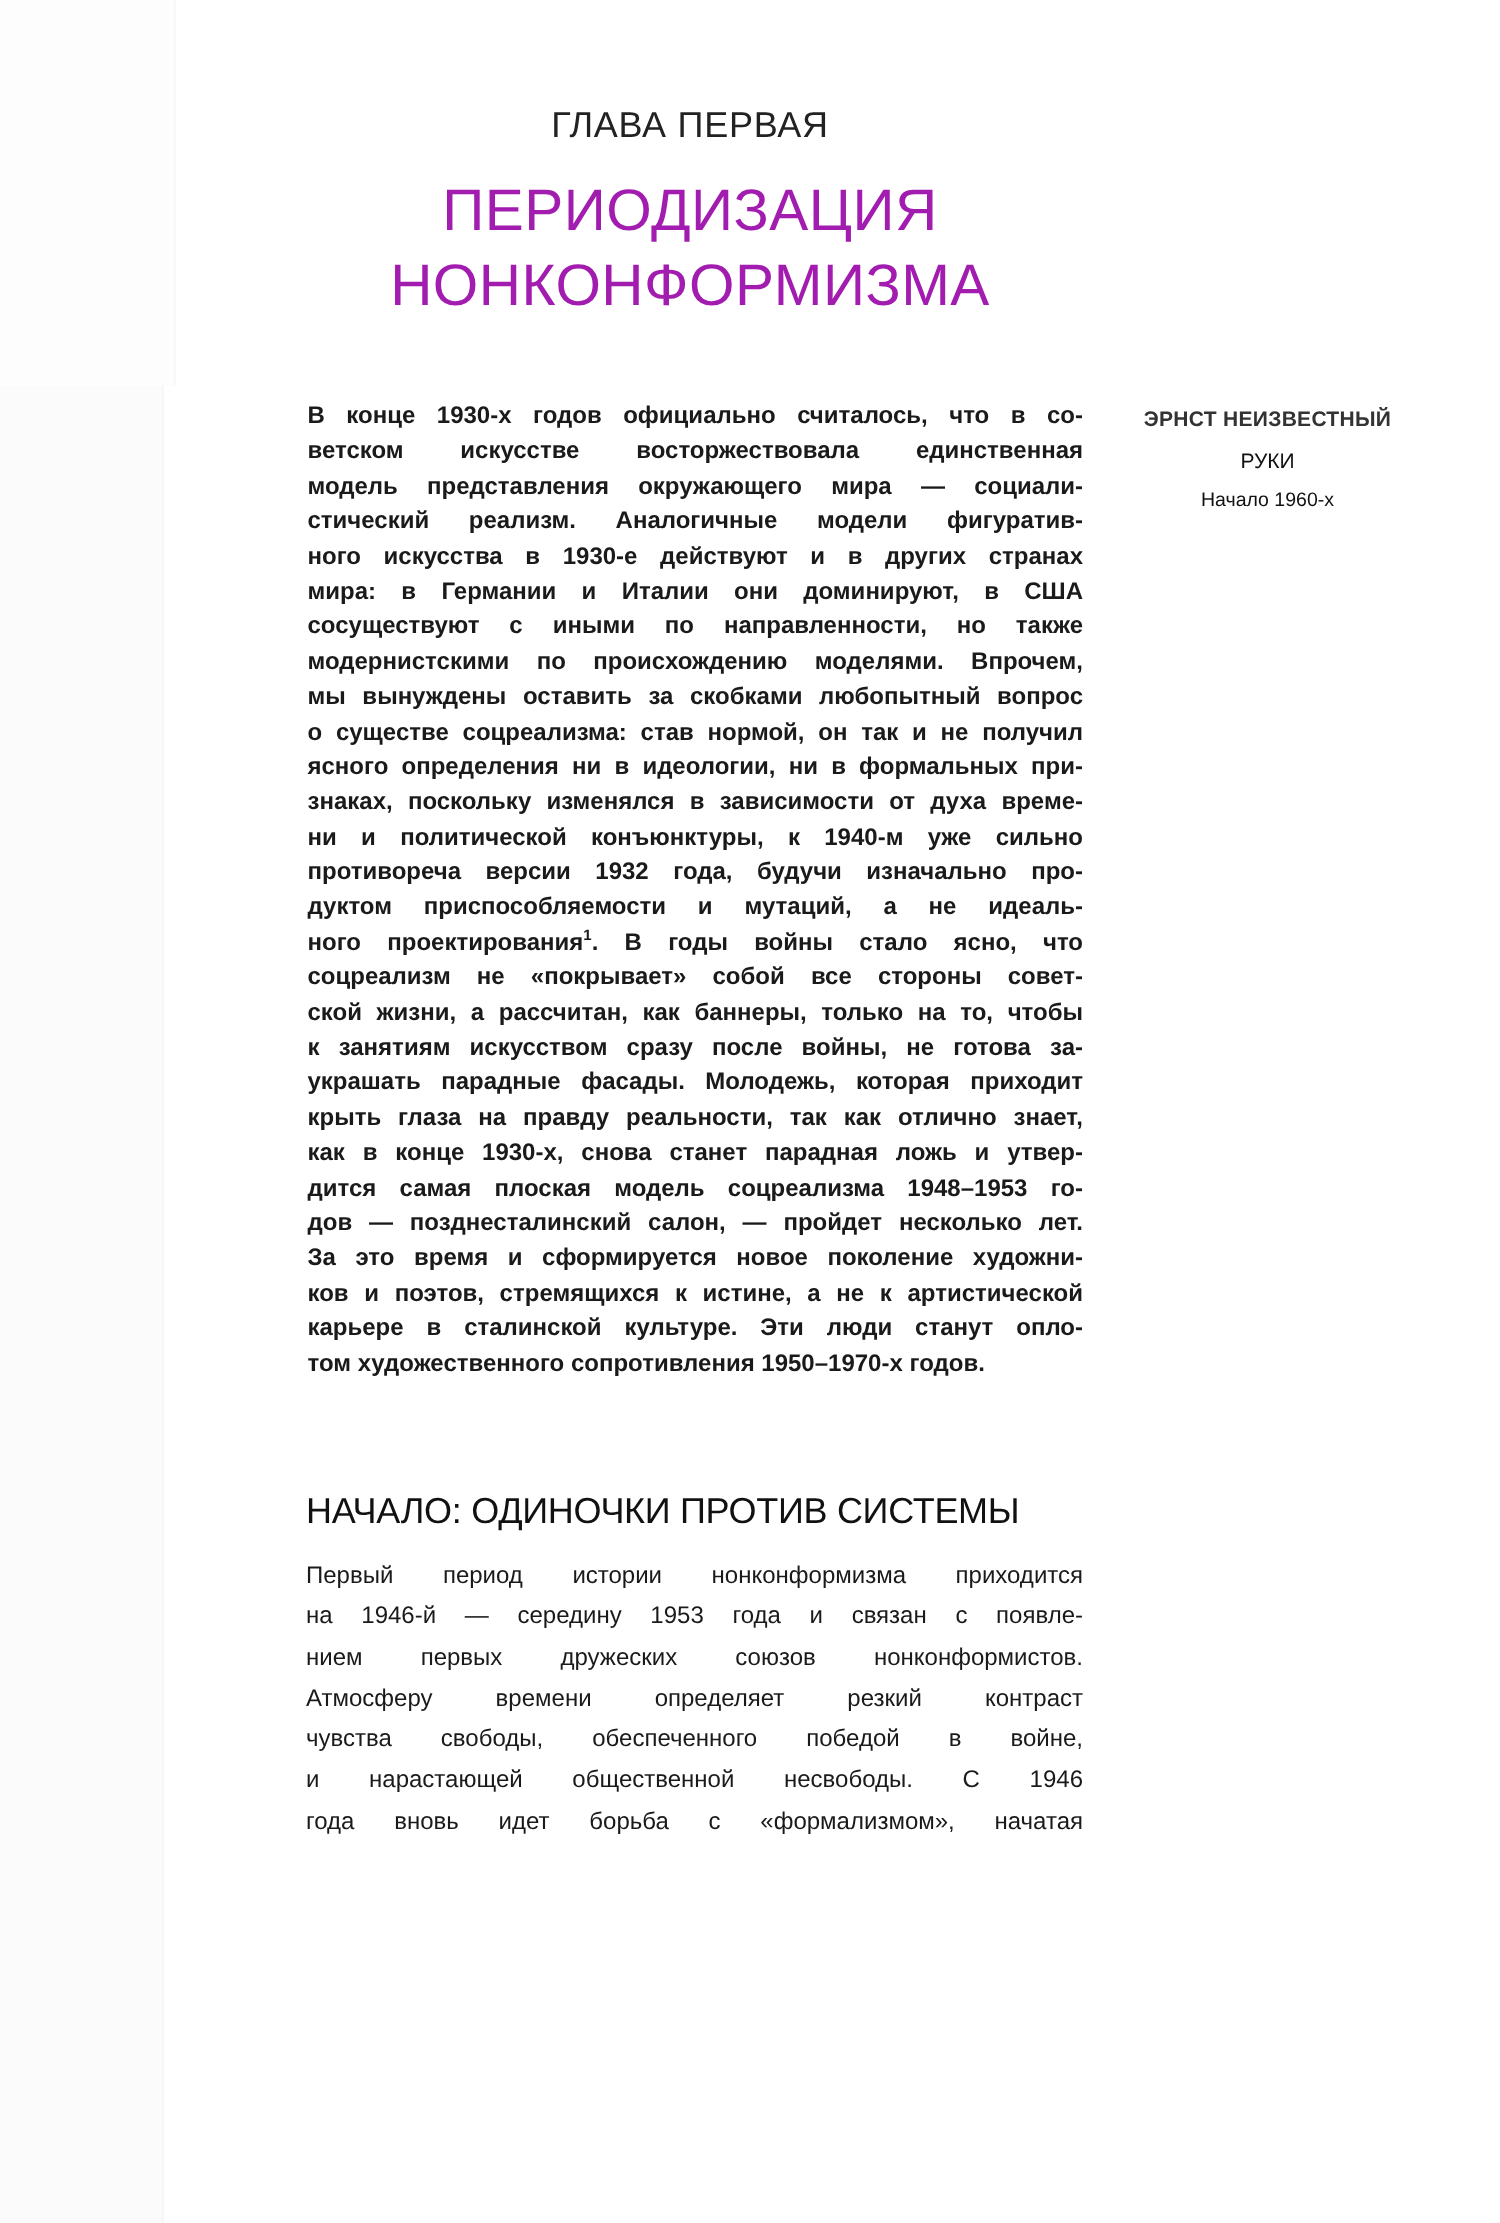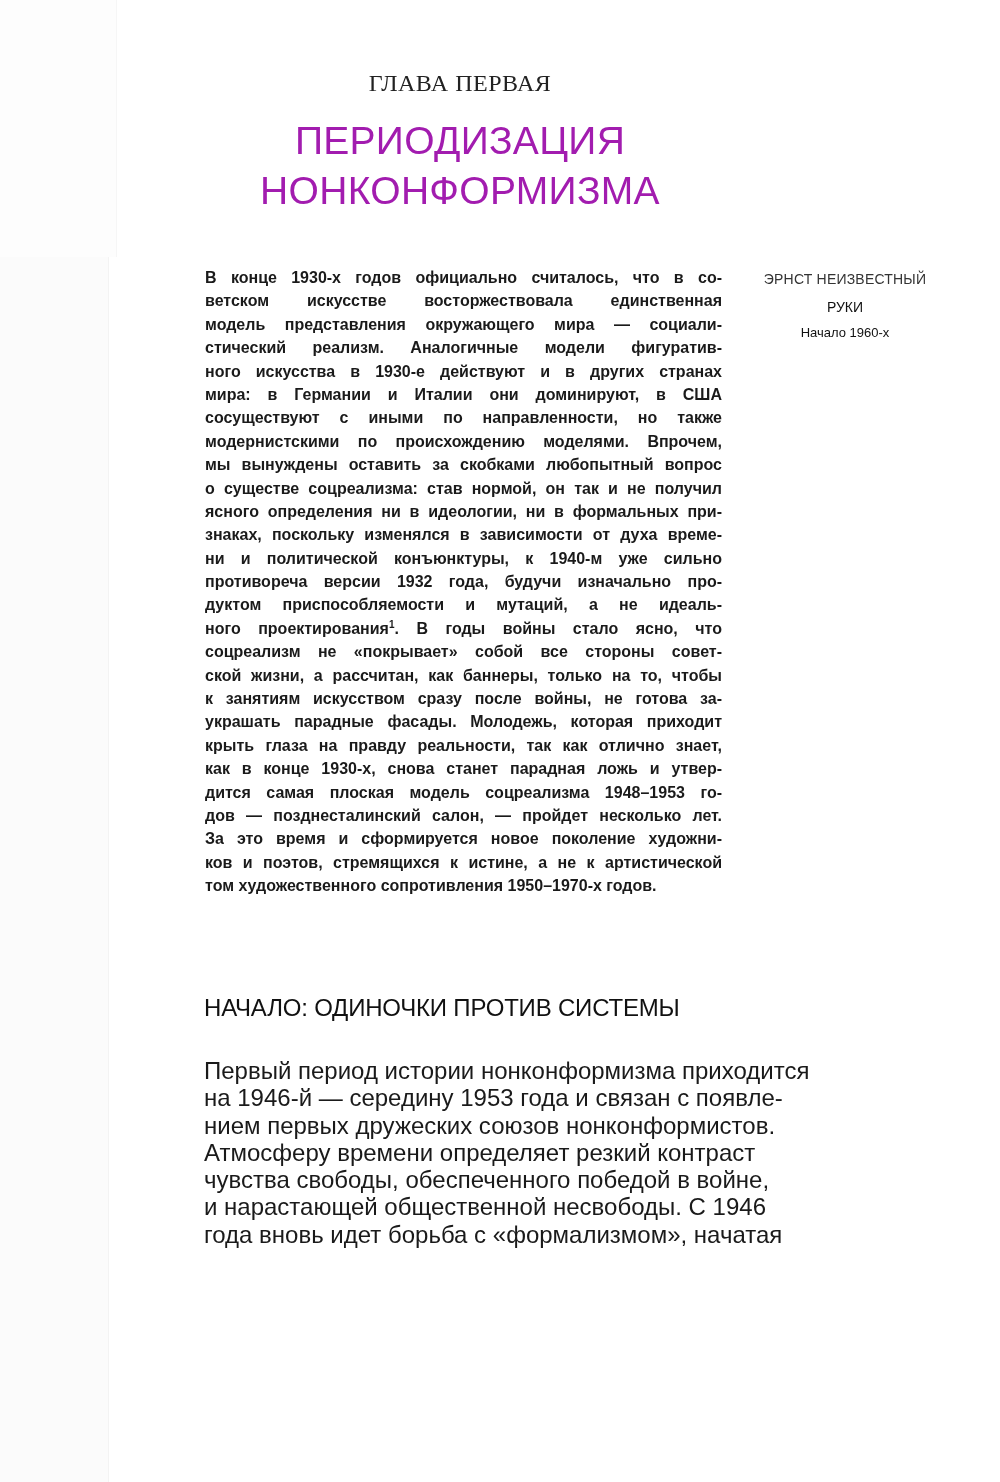--- a/index.html
+++ b/index.html
@@ -8,21 +8,21 @@
     background: #ffffff;
     font-family: "Liberation Sans", "DejaVu Sans", sans-serif;
     color: #111111;
   }
   .scan-edge-top { position: absolute; left: 0; top: 0; width: 116px; height: 257px; background: #fdfdfd; border-right: 1px solid #f6f6f6; }
   .scan-edge-bottom { position: absolute; left: 0; top: 257px; width: 108px; height: 1225px; background: #fbfbfb; border-right: 1px solid #f3f3f3; }
 
   .chapter-label {
     position: absolute; left: 200px; width: 520px; top: 70px;
     text-align: center; font-size: 24px; font-weight: 300; letter-spacing: 0.5px;
-    color: #222; font-family: Liberation Serif, serif; -webkit-text-stroke: 0;
+    color: #222; -webkit-text-stroke: 0;
   }
   .chapter-title {
     position: absolute; left: 200px; width: 520px; top: 116px;
     text-align: center; font-size: 39px; line-height: 50px; font-weight: 400;
     color: #a21caf; letter-spacing: 0.3px;
   }
   .chapter-title span { display: block; }
 
   .body-bold {
     position: absolute; left: 205px; top: 266px; width: 517px;
@@ -36,28 +36,28 @@
   .body-bold .line.last, .body-light .line.last { text-align-last: left; }
   sup.fn { font-size: 10px; line-height: 0; vertical-align: super; }
 
   .section-heading {
     position: absolute; left: 204px; top: 994px; width: 520px;
     font-size: 24px; font-weight: 400; color: #111; letter-spacing: -0.2px;
     white-space: nowrap;
   }
   .body-light {
     position: absolute; left: 204px; top: 1037px; width: 518px;
-    font-size: 24px; line-height: 27.3px; font-weight: 400; color: #1a1a1a; margin-top: 20px;
+    font-size: 16px; line-height: 27.3px; font-weight: 400; color: #1a1a1a;
   }
   .body-light .line { height: 27.3px; }
 
   .caption {
     position: absolute; left: 730px; width: 230px; top: 271px; text-align: center;
   }
-  .caption .author { font-size: 14px; font-weight: 400; letter-spacing: 0.2px; color: #333; display: block; }
+  .caption .author { font-size: 14px; font-weight: 700; letter-spacing: 0.2px; color: #333; display: block; }
   .caption .work { font-size: 14px; font-weight: 400; display: block; margin-top: 12px; color: #111; }
   .caption .date { font-size: 13px; font-weight: 400; display: block; margin-top: 10px; color: #111; }
 </style>
 </head>
 <body>
 
 <div class="scan-edge-top"></div>
 <div class="scan-edge-bottom"></div>
 
 <div class="chapter-label">ГЛАВА ПЕРВАЯ</div>
@@ -87,20 +87,21 @@
   <span class="line">соцреализм не «покрывает» собой все стороны совет-</span>
   <span class="line">ской жизни, а рассчитан, как баннеры, только на то, чтобы</span>
   <span class="line">к занятиям искусством сразу после войны, не готова за-</span>
   <span class="line">украшать парадные фасады. Молодежь, которая приходит</span>
   <span class="line">крыть глаза на правду реальности, так как отлично знает,</span>
   <span class="line">как в конце 1930-х, снова станет парадная ложь и утвер-</span>
   <span class="line">дится самая плоская модель соцреализма 1948–1953 го-</span>
   <span class="line">дов — позднесталинский салон, — пройдет несколько лет.</span>
   <span class="line">За это время и сформируется новое поколение художни-</span>
   <span class="line">ков и поэтов, стремящихся к истине, а не к артистической</span>
+  <span class="line">карьере в сталинской культуре. Эти люди станут опло-</span>
   <span class="line last">том художественного сопротивления 1950–1970-х годов.</span>
 </div>
 
 <h2 class="section-heading" style="margin:0;">НАЧАЛО: ОДИНОЧКИ ПРОТИВ СИСТЕМЫ</h2>
 
 <div class="body-light">
   <span class="line">Первый период истории нонконформизма приходится</span>
   <span class="line">на 1946-й — середину 1953 года и связан с появле-</span>
   <span class="line">нием первых дружеских союзов нонконформистов.</span>
   <span class="line">Атмосферу времени определяет резкий контраст</span>

